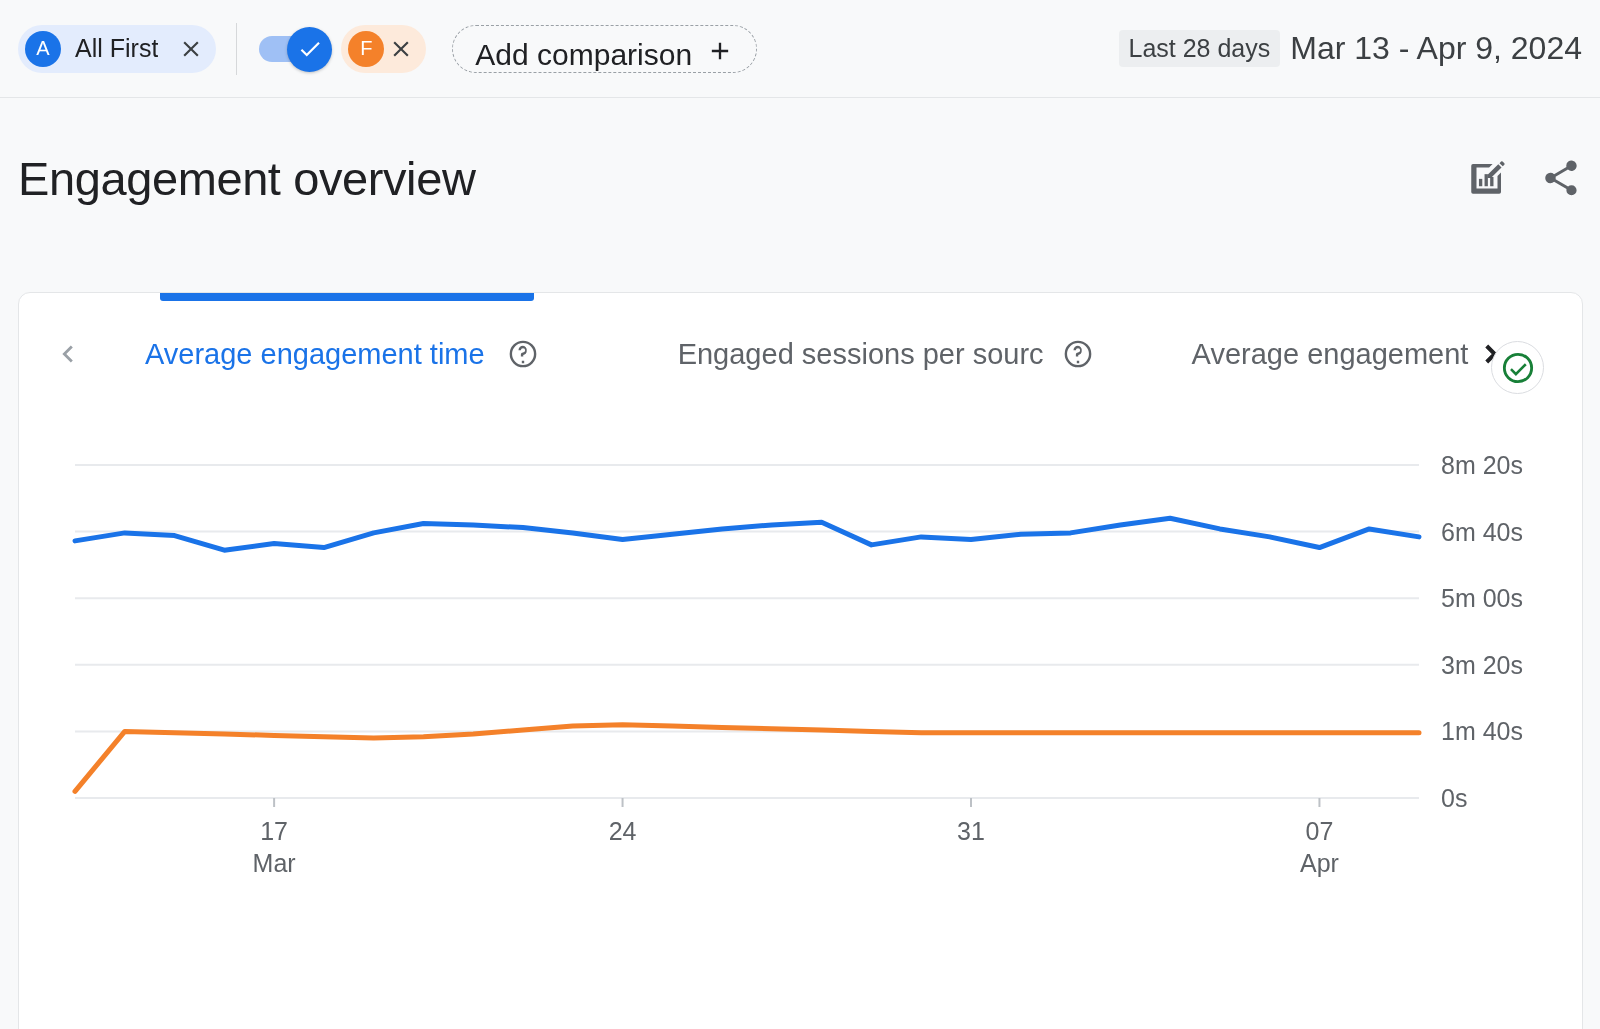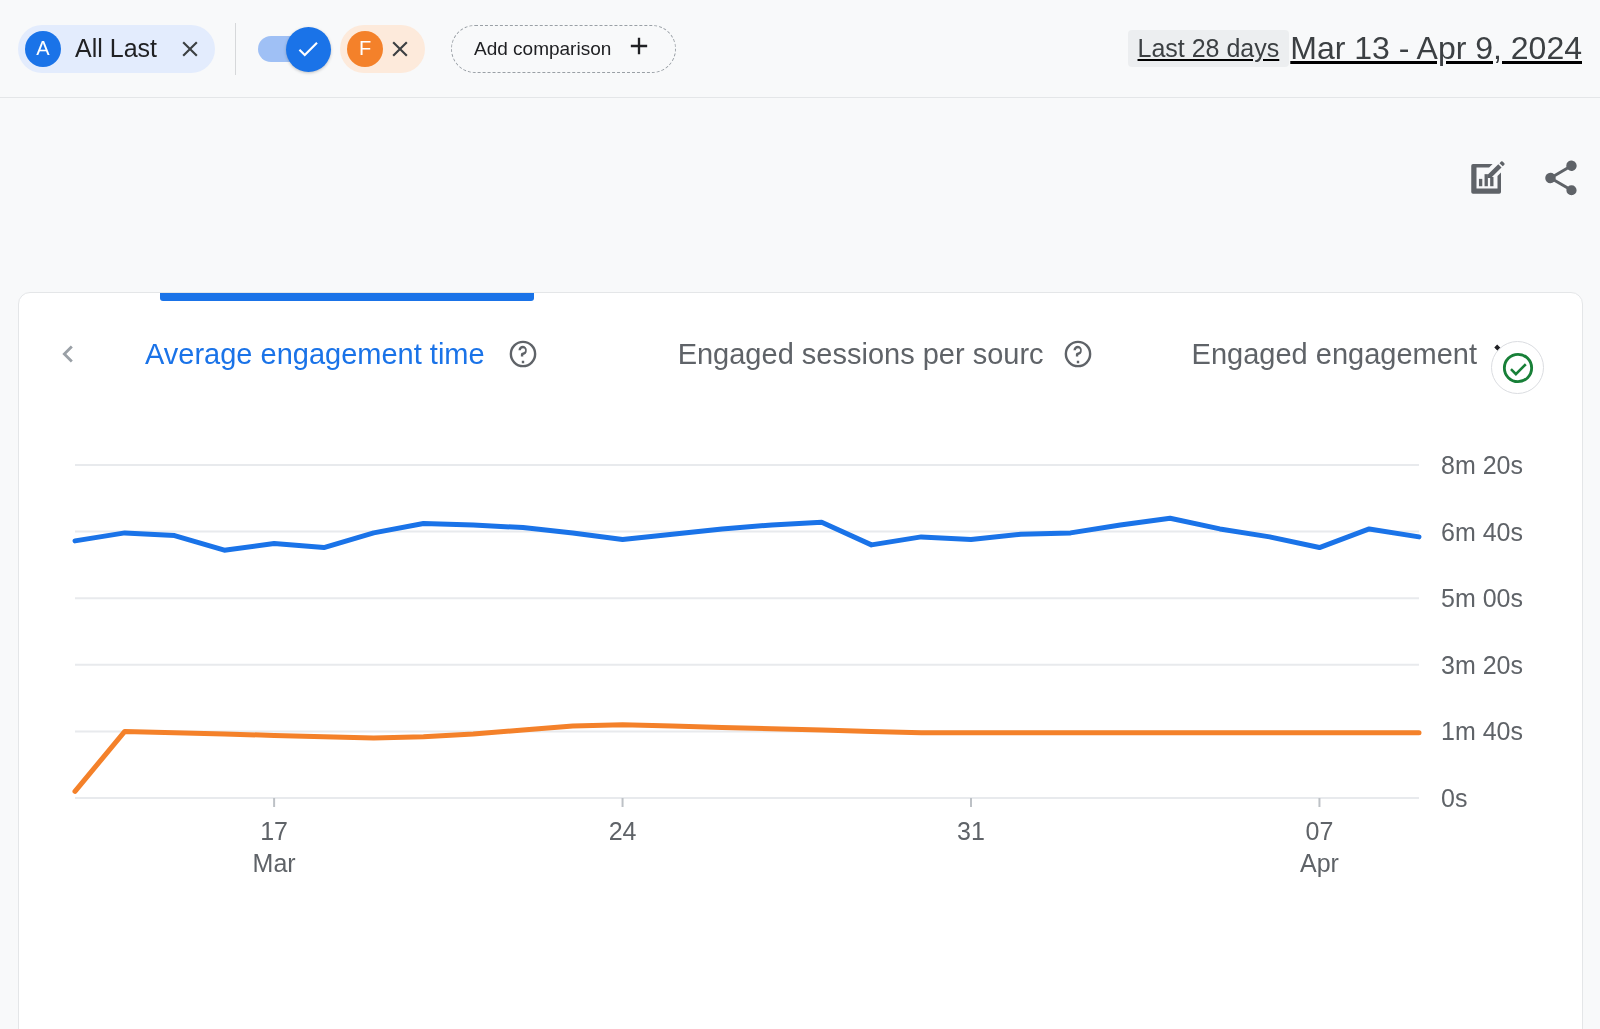--- a/index.html
+++ b/index.html
@@ -65,31 +65,31 @@
   }
   .toggle-knob {
     position: absolute; left: 28px; top: 0;
     width: 45px; height: 45px; margin-top: -5px;
     border-radius: 50%; background: #1a73e8;
     display: flex; align-items: center; justify-content: center;
     box-shadow: 0 1px 3px rgba(60,64,67,.3);
   }
 
   #add-comparison {
-    display: flex; align-items: center; gap: 14px;
+    display: flex; align-items: flex-end; gap: 14px;
     height: 48px; padding: 0 22px;
     margin-left: 26px;
     border: 1px dashed #9aa0a6; border-radius: 24px;
-    font-size: 19px; color: #202124; cursor: pointer;
+    font-size: 30px; color: #202124; cursor: pointer;
     white-space: nowrap;
   }
 
   #date-area {
     margin-left: auto; display: flex; align-items: center;
-    gap: 1px; padding-right: 2px; text-decoration: underline;
+    gap: 10px; padding-right: 2px;
   }
   #date-preset {
     font-size: 25px; color: #3c4043;
     background: #eceef0; border-radius: 4px;
     padding: 4px 10px; white-space: nowrap;
   }
   #date-range {
     font-size: 32px; color: #3c4043; white-space: nowrap;
   }
 
@@ -159,21 +159,21 @@
   .ylabel { font-size: 25px; fill: #5f6368; font-family: "Liberation Sans", sans-serif; }
   .xlabel { font-size: 25px; fill: #5f6368; font-family: "Liberation Sans", sans-serif; text-anchor: middle; }
 </style>
 </head>
 <body>
 
 <div id="comparison-bar">
 
   <div class="chip all-users">
     <span class="chip-avatar blue">A</span>
-    <span class="chip-label">All Last</span>
+    <span class="chip-label">All First</span>
     <span class="chip-close">
       <svg width="26" height="26" viewBox="0 0 24 24">
           <path d="M19 6.4 17.6 5 12 10.6 6.4 5 5 6.4 10.6 12 5 17.6 6.4 19 12 13.4 17.6 19 19 17.6 13.4 12z" fill="#3c4043"></path>
         </svg>
     </span>
   </div>
 
   <div class="bar-divider"></div>
 
   <div class="toggle-wrap">
@@ -203,20 +203,21 @@
     </span>
   </div>
 
   <div id="date-area">
     <span id="date-preset">Last 28 days</span>
     <span id="date-range">Mar 13 - Apr 9, 2024</span>
   </div>
 </div>
 
 <div id="title-row">
+  <div id="page-title">Engagement overview</div>
   <div id="title-actions">
     <span class="icon-btn">
       <svg width="42" height="42" viewBox="0 0 24 24">
         <path d="M4 4h11.2l-2 2H6v12h12v-7.2l2-2V20a1 1 0 0 1-1 1H4a1 1 0 0 1-1-1V5a1 1 0 0 1 1-1z" fill="#5f6368"></path>
         <rect x="7.4" y="12.5" width="1.9" height="4.2" fill="#5f6368"></rect>
         <rect x="10.6" y="9.8" width="1.9" height="6.9" fill="#5f6368"></rect>
         <rect x="13.8" y="11.4" width="1.9" height="5.3" fill="#5f6368"></rect>
         <path d="M20.9 2.6 21.9 3.6a.6.6 0 0 1 0 .85l-.9.9-1.85-1.85.9-.9a.6.6 0 0 1 .85 0zM18.45 4.1l1.85 1.85-6.1 6.1h-1.85v-1.85z" fill="#5f6368"></path>
       </svg>
     </span>
@@ -251,21 +252,21 @@
     <div class="tab" id="tab2">
       <span>Engaged sessions per sourc</span>
       <span class="help-icon">
         <svg width="32" height="32" viewBox="0 0 24 24">
             <path d="M12 2a10 10 0 1 0 0 20 10 10 0 0 0 0-20zm0 18.2a8.2 8.2 0 1 1 0-16.4 8.2 8.2 0 0 1 0 16.4zm-.9-3.1h1.8v1.8h-1.8zM12 5.8a3.4 3.4 0 0 0-3.4 3.4h1.8A1.6 1.6 0 1 1 12 10.8c-.9 0-1.6.7-1.6 1.6v1.5h1.8v-1.1c1.5-.35 2.6-1.55 2.6-3.1A3.4 3.4 0 0 0 12 5.8z" fill="#5f6368"></path>
           </svg>
       </span>
     </div>
 
     <div class="tab" id="tab3">
-      <span>Engaged engagement</span>
+      <span>Average engagement</span>
     </div>
 
     <span id="tab-next">
       <svg width="34" height="34" viewBox="0 0 24 24">
           <path d="M8.6 7.4 10 6l6 6-6 6-1.4-1.4 4.6-4.6z" fill="#202124" stroke="#202124" stroke-width="0.9"></path>
         </svg>
     </span>
 
     <span id="status-check">
       <svg width="36" height="36" viewBox="0 0 24 24">

